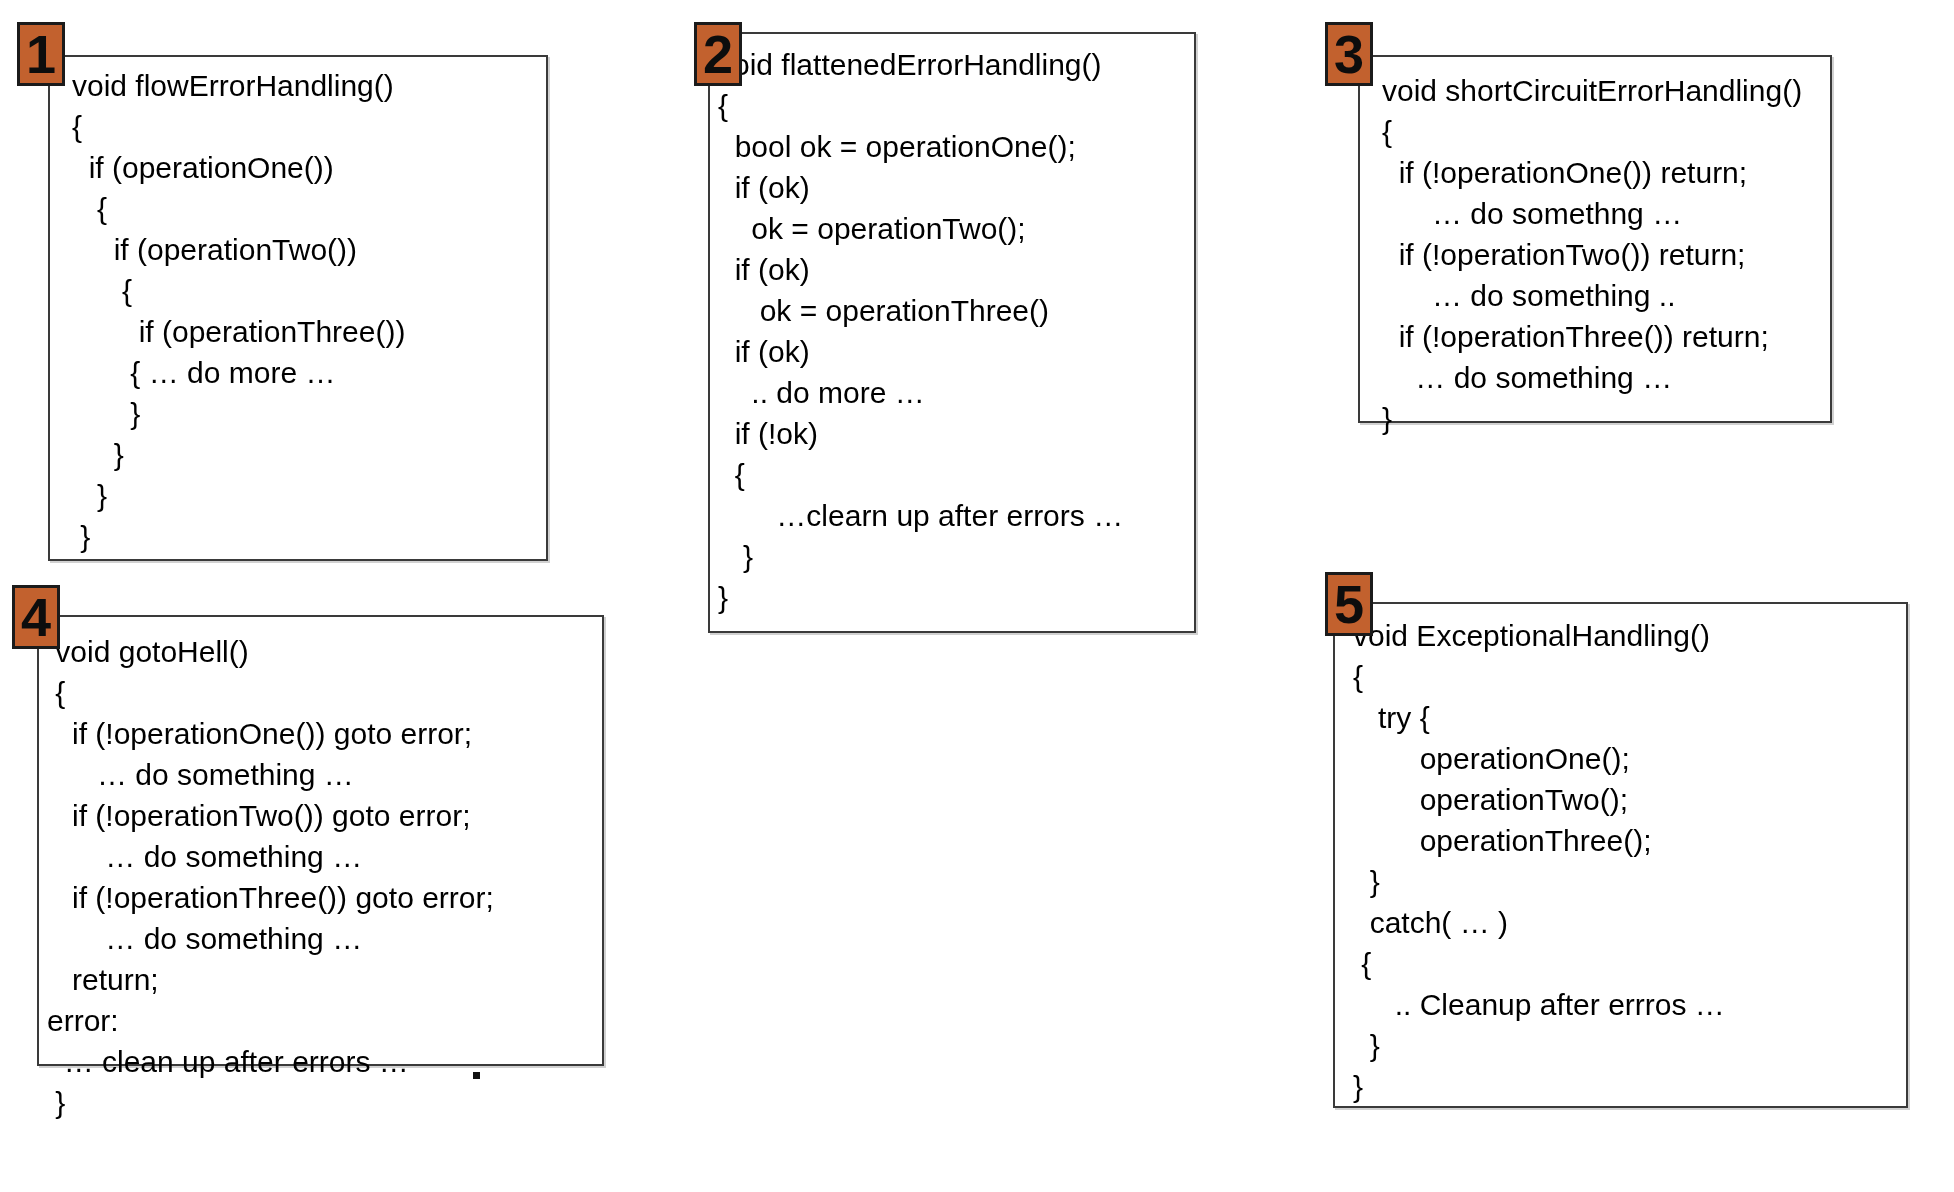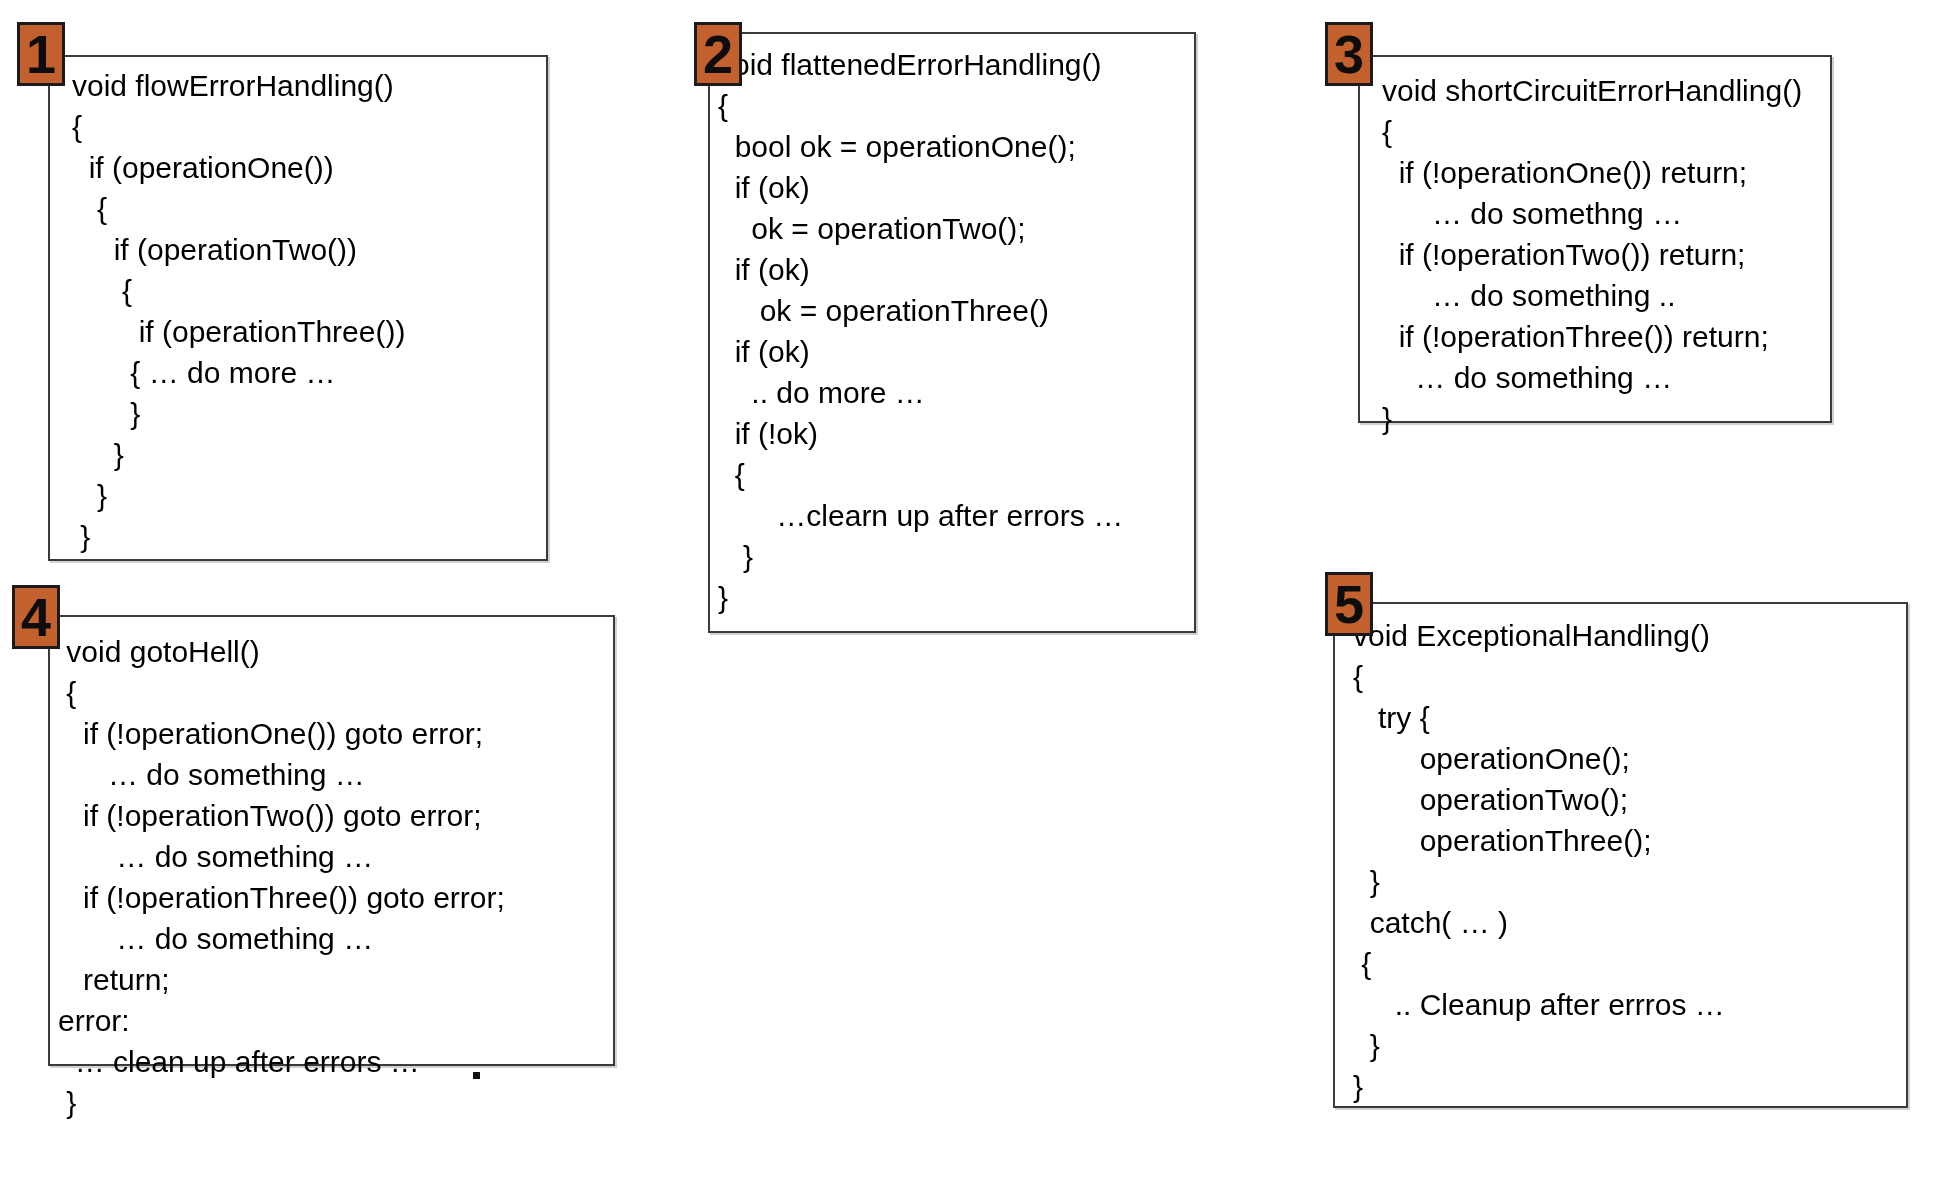--- a/index.html
+++ b/index.html
@@ -37,21 +37,21 @@
     font-family:"Liberation Sans", sans-serif;
     font-size:54px;font-weight:700;line-height:1;
     z-index:3;
   }
   #box1{left:48px;top:55px;width:500px;height:506px}
   #box1 pre{padding:8px 0 0 22px}
   #box2{left:708px;top:32px;width:488px;height:601px}
   #box2 pre{padding:10px 0 0 8px}
   #box3{left:1358px;top:55px;width:474px;height:368px}
   #box3 pre{padding:13px 0 0 22px}
-  #box4{left:48px;top:615px;width:567px;height:451px}
+  #box4{left:37px;top:615px;width:567px;height:451px}
   #box4 pre{padding:14px 0 0 8px}
   #box5{left:1333px;top:602px;width:575px;height:506px}
   #box5 pre{padding:11px 0 0 18px}
 
   #badge1{left:17px;top:22px}
   #badge2{left:694px;top:22px}
   #badge3{left:1325px;top:22px}
   #badge4{left:12px;top:585px}
   #badge5{left:1325px;top:572px}
 

